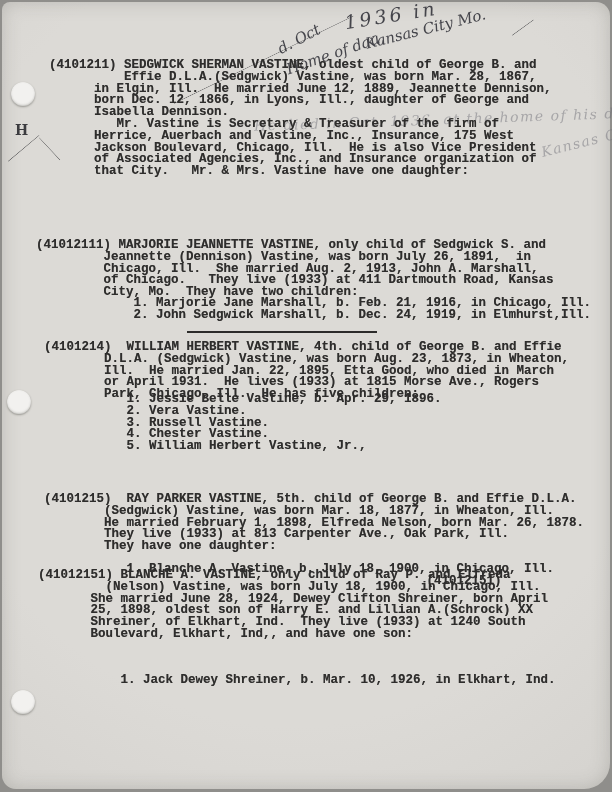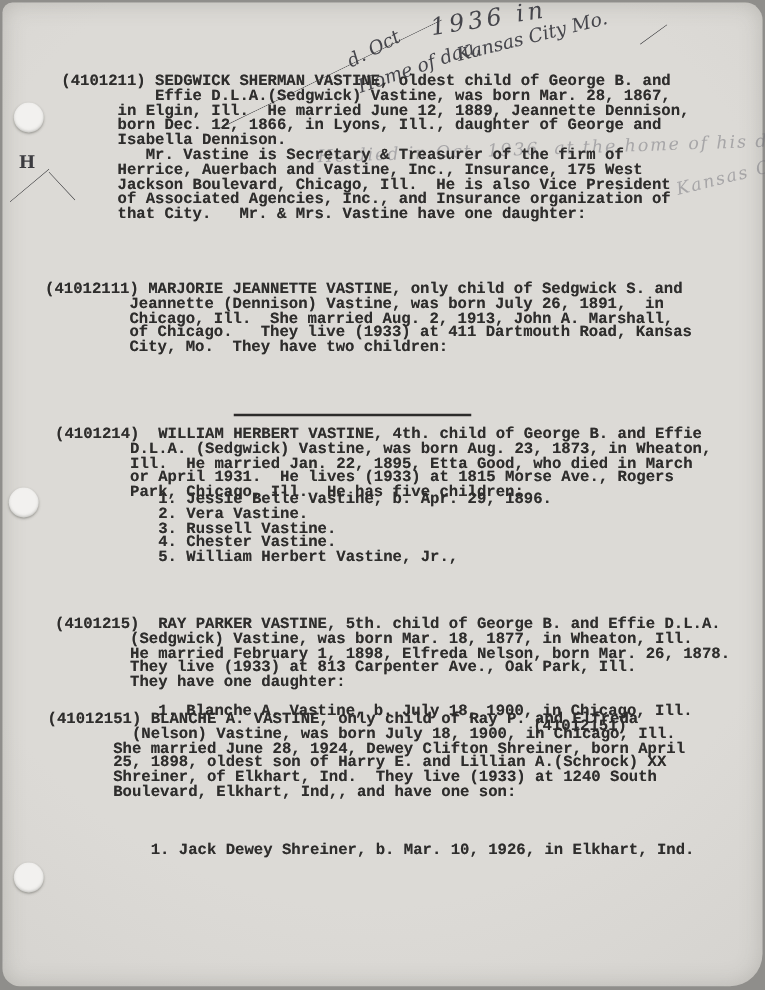--- a/index.html
+++ b/index.html
@@ -78,25 +78,27 @@
           Effie D.L.A.(Sedgwick) Vastine, was born Mar. 28, 1867,
       in Elgin, Ill.  He married June 12, 1889, Jeannette Dennison,
       born Dec. 12, 1866, in Lyons, Ill., daughter of George and
       Isabella Dennison.
          Mr. Vastine is Secretary &amp; Treasurer of the firm of
       Herrice, Auerbach and Vastine, Inc., Insurance, 175 West
       Jackson Boulevard, Chicago, Ill.  He is also Vice President
       of Associated Agencies, Inc., and Insurance organization of
       that City.   Mr. &amp; Mrs. Vastine have one daughter:</pre>
 
-  <pre class="tw" style="left:34px;top:224px;">(41012111) MARJORIE JEANNETTE VASTINE, only child of Sedgwick S. and
+  <pre class="tw" style="left:34px;top:238px;">(41012111) MARJORIE JEANNETTE VASTINE, only child of Sedgwick S. and
          Jeannette (Dennison) Vastine, was born July 26, 1891,  in
          Chicago, Ill.  She married Aug. 2, 1913, John A. Marshall,
          of Chicago.   They live (1933) at 411 Dartmouth Road, Kansas
          City, Mo.  They have two children:</pre>
+  <pre class="tw" style="left:34px;top:296px;">             1. Marjorie Jane Marshall, b. Feb. 21, 1916, in Chicago, Ill.
+             2. John Sedgwick Marshall, b. Dec. 24, 1919, in Elmhurst,Ill.</pre>
 
   <div class="divider"></div>
 
   <pre class="tw" style="left:42px;top:340px;">(4101214)  WILLIAM HERBERT VASTINE, 4th. child of George B. and Effie
         D.L.A. (Sedgwick) Vastine, was born Aug. 23, 1873, in Wheaton,
         Ill.  He married Jan. 22, 1895, Etta Good, who died in March
         or April 1931.  He lives (1933) at 1815 Morse Ave., Rogers
         Park, Chicago, Ill.  He has five children:</pre>
   <pre class="tw" style="left:42px;top:392px;">           1. Jessie Belle Vastine, b. Apr. 29, 1896.
            2. Vera Vastine.

